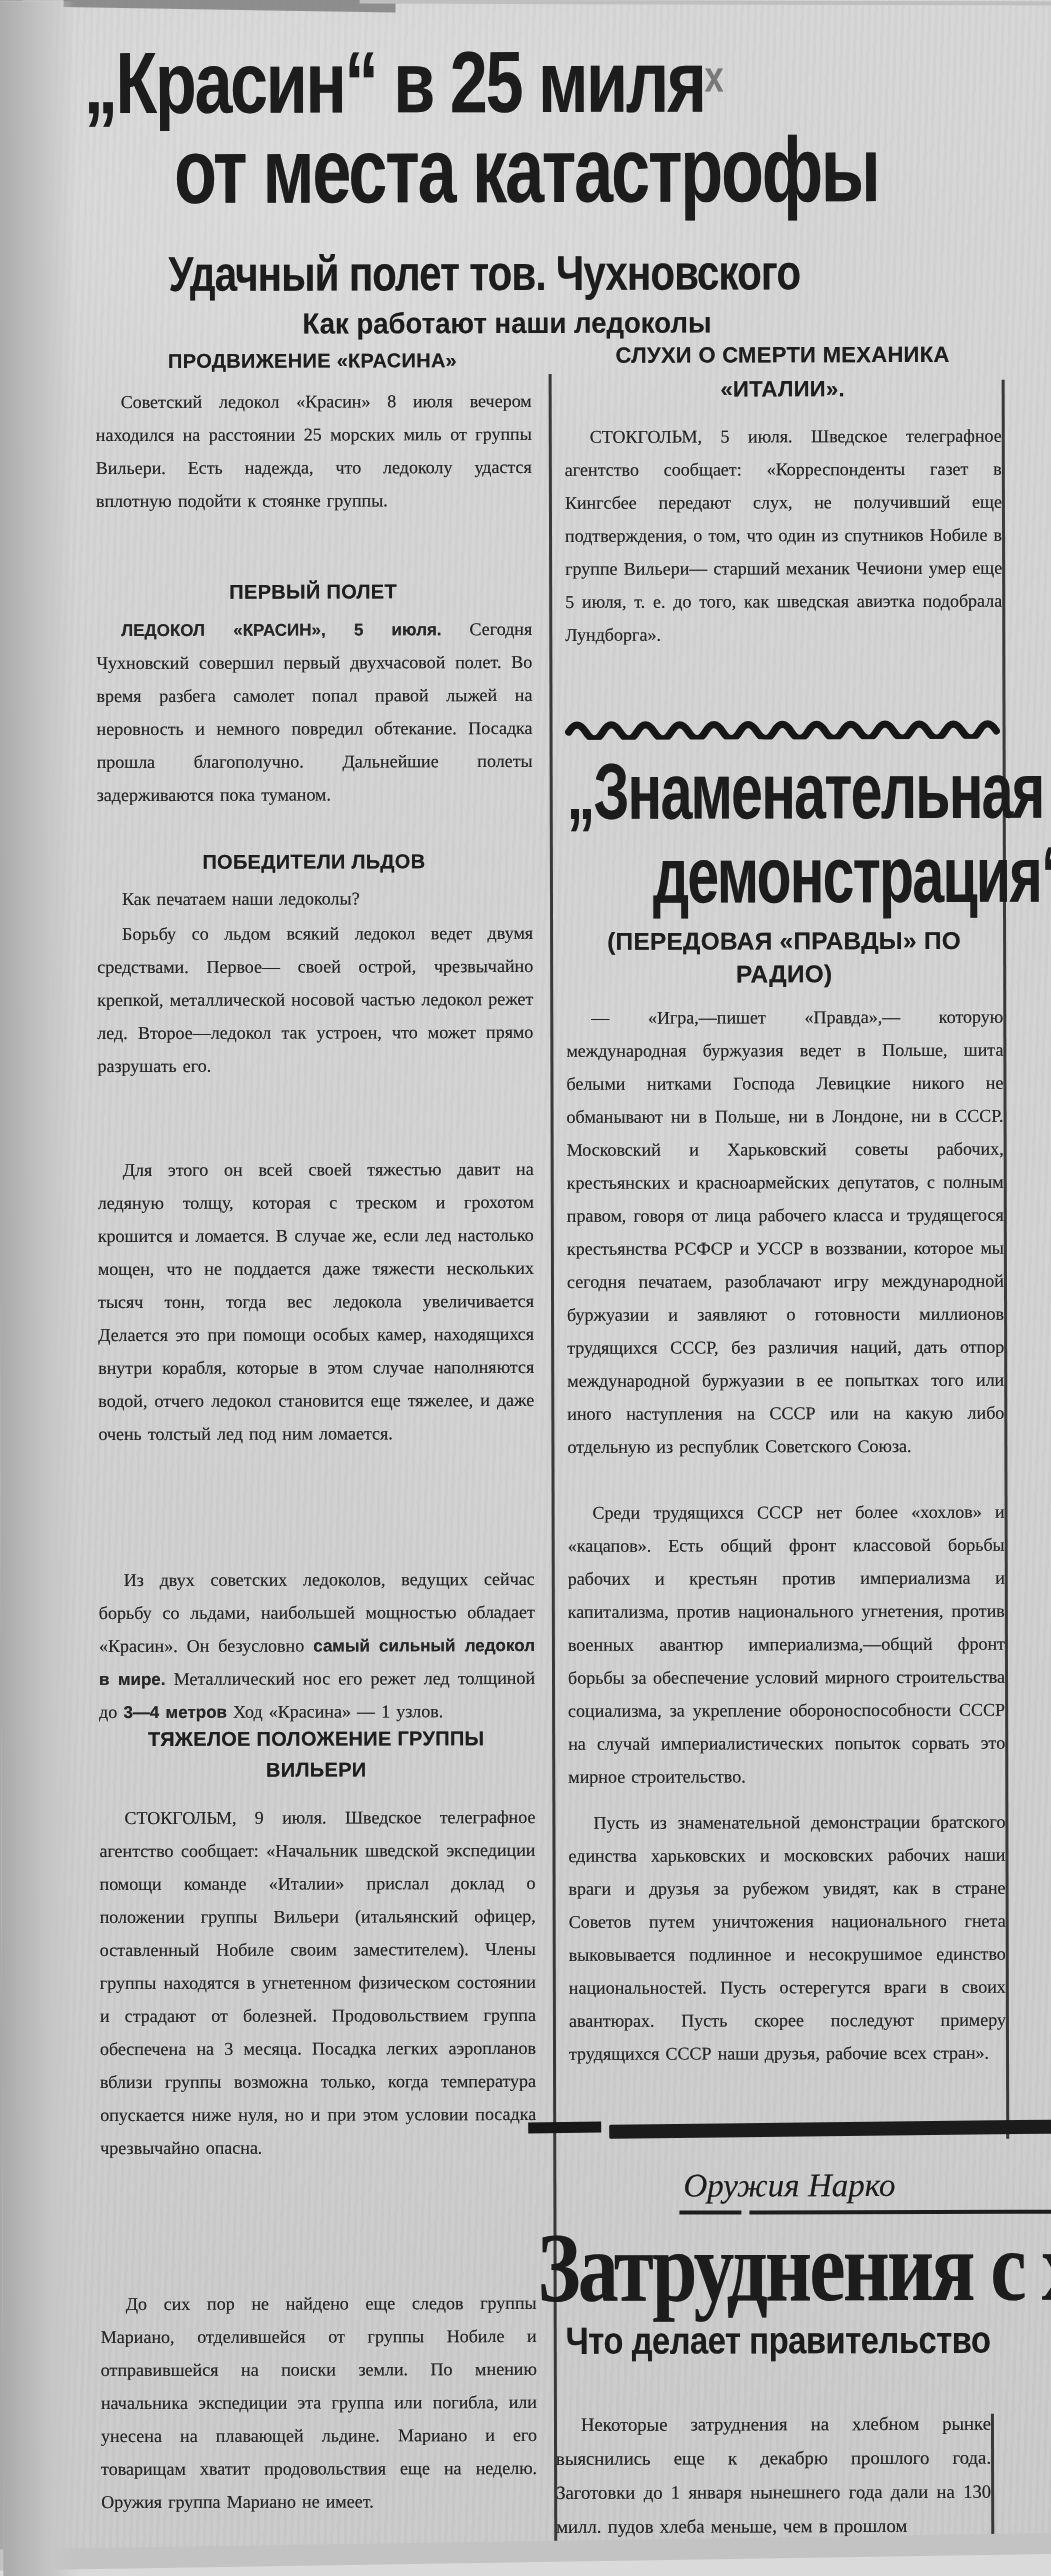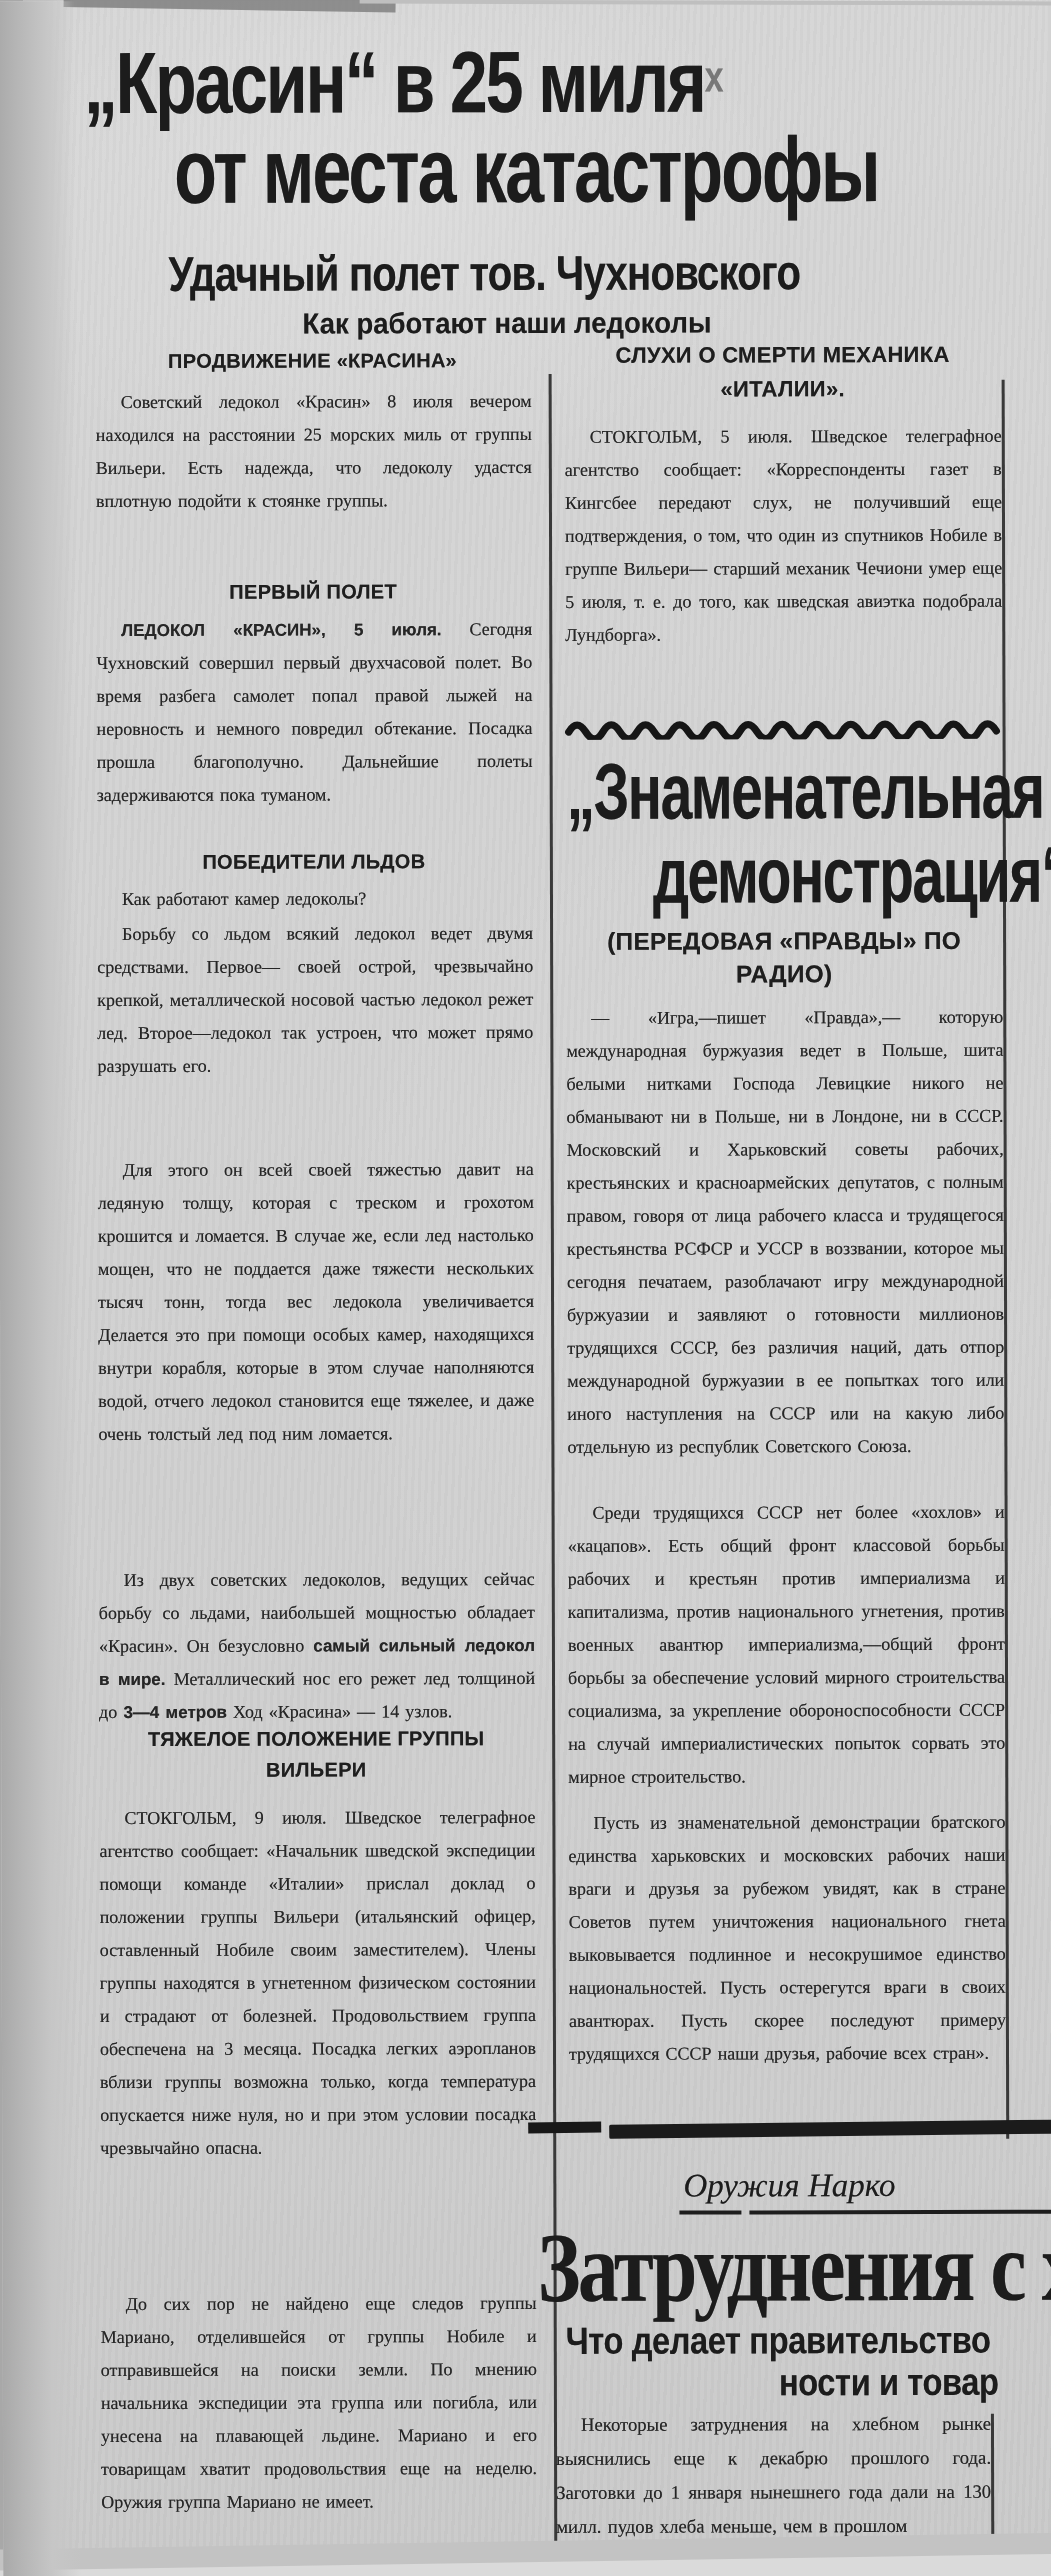--- a/index.html
+++ b/index.html
@@ -59,30 +59,30 @@
       <span class="ind"></span><span>Советский ледокол «Красин» 8 июля вечером находился на расстоянии 25 морских миль от группы Вильери. Есть надежда, что ледоколу удастся вплотную подойти к стоянке группы.</span>
     </div>
 
     <div class="abs sec-head" style="left:96px;top:580px;width:438px;">ПЕРВЫЙ ПОЛЕТ</div>
     <div class="abs bodytext" style="left:98px;top:613px;width:436px;">
       <span class="ind"></span><span class="b">ЛЕДОКОЛ «КРАСИН», 5 июля.</span><span> Сегодня Чухновский совершил первый двухчасовой полет. Во время разбега самолет попал правой лыжей на неровность и немного повредил обтекание. Посадка прошла благополучно. Дальнейшие полеты задерживаются пока туманом.</span>
     </div>
 
     <div class="abs sec-head" style="left:96px;top:850px;width:438px;">ПОБЕДИТЕЛИ ЛЬДОВ</div>
     <div class="abs bodytext" style="left:98px;top:882px;width:436px;">
-      <span class="ind"></span><span>Как работают камер ледоколы?</span>
+      <span class="ind"></span><span>Как печатаем наши ледоколы?</span>
     </div>
     <div class="abs bodytext" style="left:98px;top:917px;width:436px;">
       <span class="ind"></span><span>Борьбу со льдом всякий ледокол ведет двумя средствами. Первое— своей острой, чрезвычайно крепкой, металлической носовой частью ледокол режет лед. Второе—ледокол так устроен, что может прямо разрушать его.</span>
     </div>
     <div class="abs bodytext" style="left:98px;top:1153px;width:436px;">
       <span class="ind"></span><span>Для этого он всей своей тяжестью давит на ледяную толщу, которая с треском и грохотом крошится и ломается. В случае же, если лед настолько мощен, что не поддается даже тяжести нескольких тысяч тонн, тогда вес ледокола увеличивается Делается это при помощи особых камер, находящихся внутри корабля, которые в этом случае наполняются водой, отчего ледокол становится еще тяжелее, и даже очень толстый лед под ним ломается.</span>
     </div>
     <div class="abs bodytext" style="left:98px;top:1563px;width:436px;">
-      <span class="ind"></span><span>Из двух советских ледоколов, ведущих сейчас борьбу со льдами, наибольшей мощностью обладает «Красин». Он безусловно </span><span class="b">самый сильный ледокол в мире.</span><span> Металлический нос его режет лед толщиной до </span><span class="b">3—4 метров</span><span> Ход «Красина» — 14 узлов.</span>
+      <span class="ind"></span><span>Из двух советских ледоколов, ведущих сейчас борьбу со льдами, наибольшей мощностью обладает «Красин». Он безусловно </span><span class="b">самый сильный ледокол в мире.</span><span> Металлический нос его режет лед толщиной до </span><span class="b">3—4 метров</span><span> Ход «Красина» — 1 узлов.</span>
     </div>
 
     <div class="abs sec-head" style="left:96px;top:1727px;width:438px;">ТЯЖЕЛОЕ ПОЛОЖЕНИЕ ГРУППЫ</div>
     <div class="abs sec-head" style="left:96px;top:1758px;width:438px;">ВИЛЬЕРИ</div>
     <div class="abs bodytext" style="left:98px;top:1801px;width:436px;">
       <span class="ind"></span><span>СТОКГОЛЬМ, 9 июля. Шведское телеграфное агентство сообщает: «Начальник шведской экспедиции помощи команде «Италии» прислал доклад о положении группы Вильери (итальянский офицер, оставленный Нобиле своим заместителем). Члены группы находятся в угнетенном физическом состоянии и страдают от болезней. Продовольствием группа обеспечена на 3 месяца. Посадка легких аэропланов вблизи группы возможна только, когда температура опускается ниже нуля, но и при этом условии посадка чрезвычайно опасна.</span>
     </div>
     <div class="abs bodytext" style="left:98px;top:2287px;width:436px;">
       <span class="ind"></span><span>До сих пор не найдено еще следов группы Мариано, отделившейся от группы Нобиле и отправившейся на поиски земли. По мнению начальника экспедиции эта группа или погибла, или унесена на плавающей льдине. Мариано и его товарищам хватит продовольствия еще на неделю. Оружия группа Мариано не имеет.</span>
     </div>
@@ -122,23 +122,20 @@
     <div class="abs ink" style="left:681px;top:2168px;font-size:33px;font-style:italic;white-space:nowrap;">Оружия Нарко</div>
     <div class="abs" style="left:677px;top:2211px;width:62px;height:3.6px;background:#1d1d1d;"></div>
     <div class="abs" style="left:747px;top:2211px;width:306px;height:3.6px;background:#1d1d1d;"></div>
 
     <div class="abs ink" style="left:535px;top:2211px;font-size:99px;font-weight:700;white-space:nowrap;letter-spacing:-3.1px;">
       <span class="cond" style="transform:scaleX(.82);">Затруднения с хлеб</span>
     </div>
     <div class="abs ink hl" style="left:563px;top:2320px;font-size:38px;letter-spacing:-0.5px;">
       <span class="cond" style="transform:scaleX(.86);">Что делает правительство</span>
     </div>
-    <div class="abs ink hl" style="left:776px;top:2362px;font-size:38px;letter-spacing:-0.5px;">
-      <span class="cond" style="transform:scaleX(.86);">ности и товар</span>
-    </div>
     <div class="abs bodytext" style="left:553px;top:2408px;width:435px;font-size:18.7px;line-height:34px;">
       <span class="ind"></span><span>Некоторые затруднения на хлебном рынке выяснились еще к декабрю прошлого года. Заготовки до 1 января нынешнего года дали на 130 милл. пудов хлеба меньше, чем в прошлом</span>
     </div>
     <div class="abs bodytext" style="left:553px;top:2545px;width:435px;height:17.6px;overflow:hidden;opacity:.75;font-size:18.7px;line-height:34px;">году, это привело</div>
 
     <div class="abs" style="left:-15.6px;top:2541px;width:1100px;height:62px;background:#c3c3c3;transform:rotate(-.75deg);"></div>
     <div class="abs" style="left:-15.6px;top:2562px;width:1100px;height:31px;background:#dadada;transform:rotate(-.75deg);"></div>
   </div>
 </div>
 

